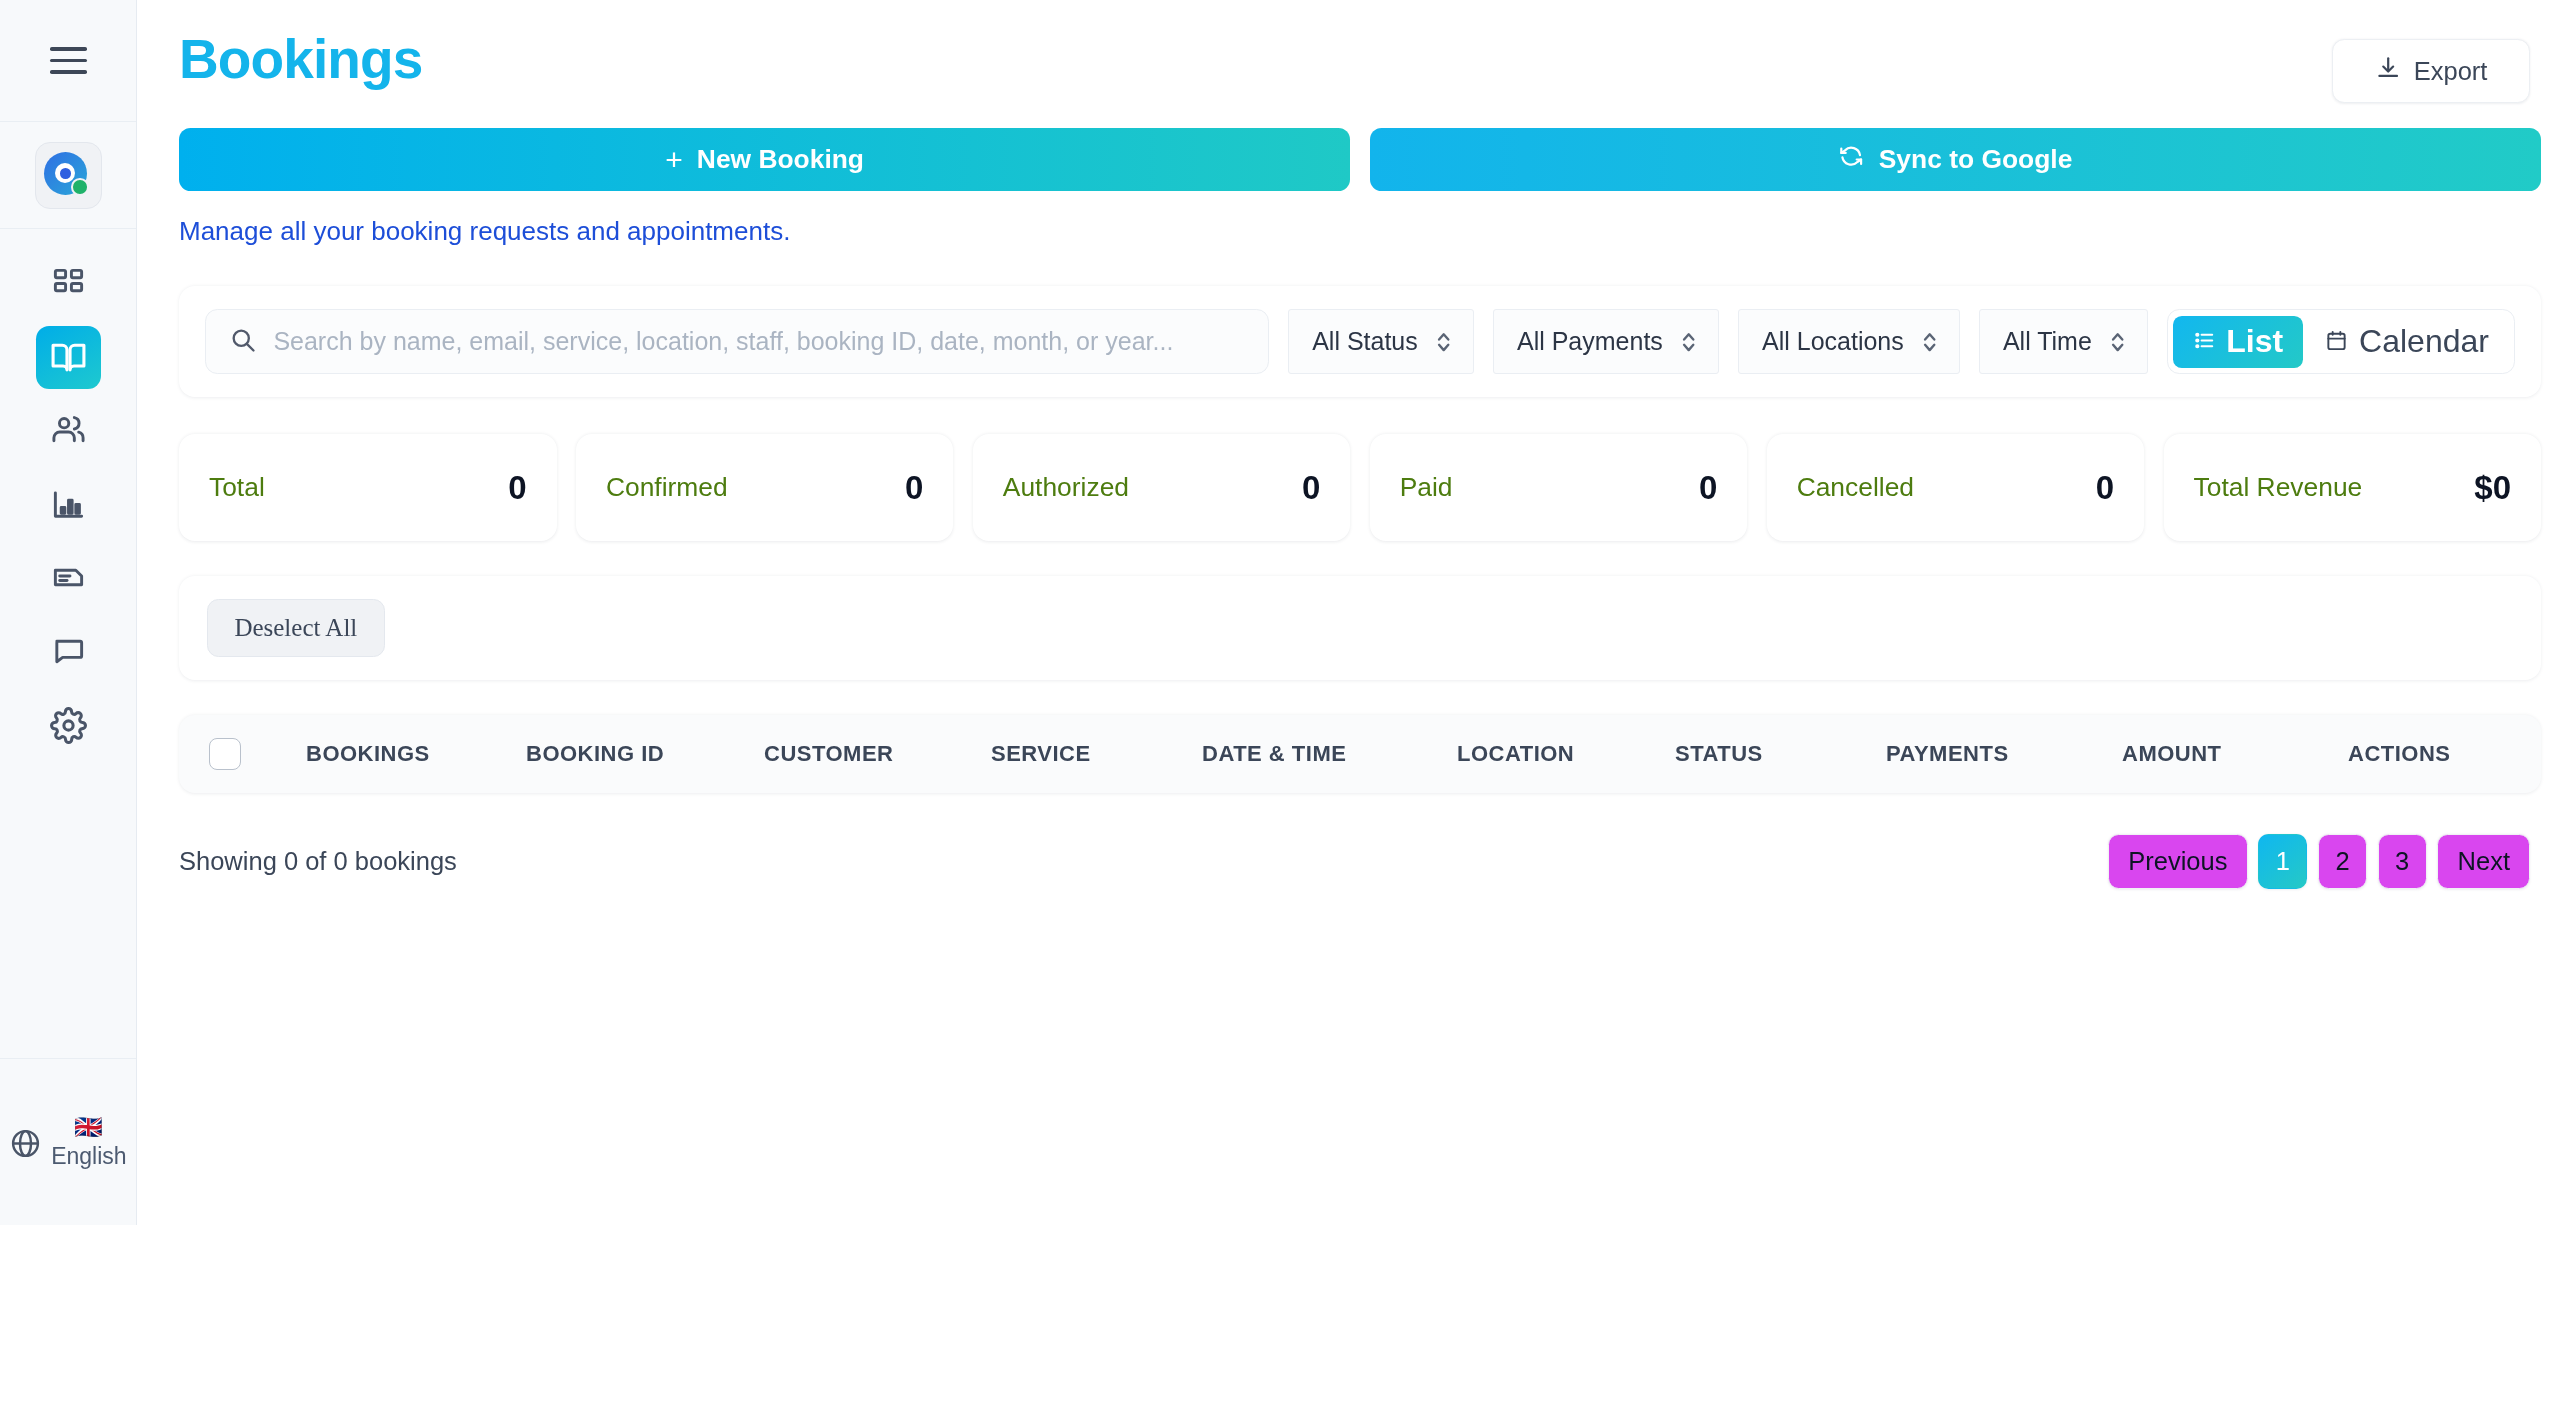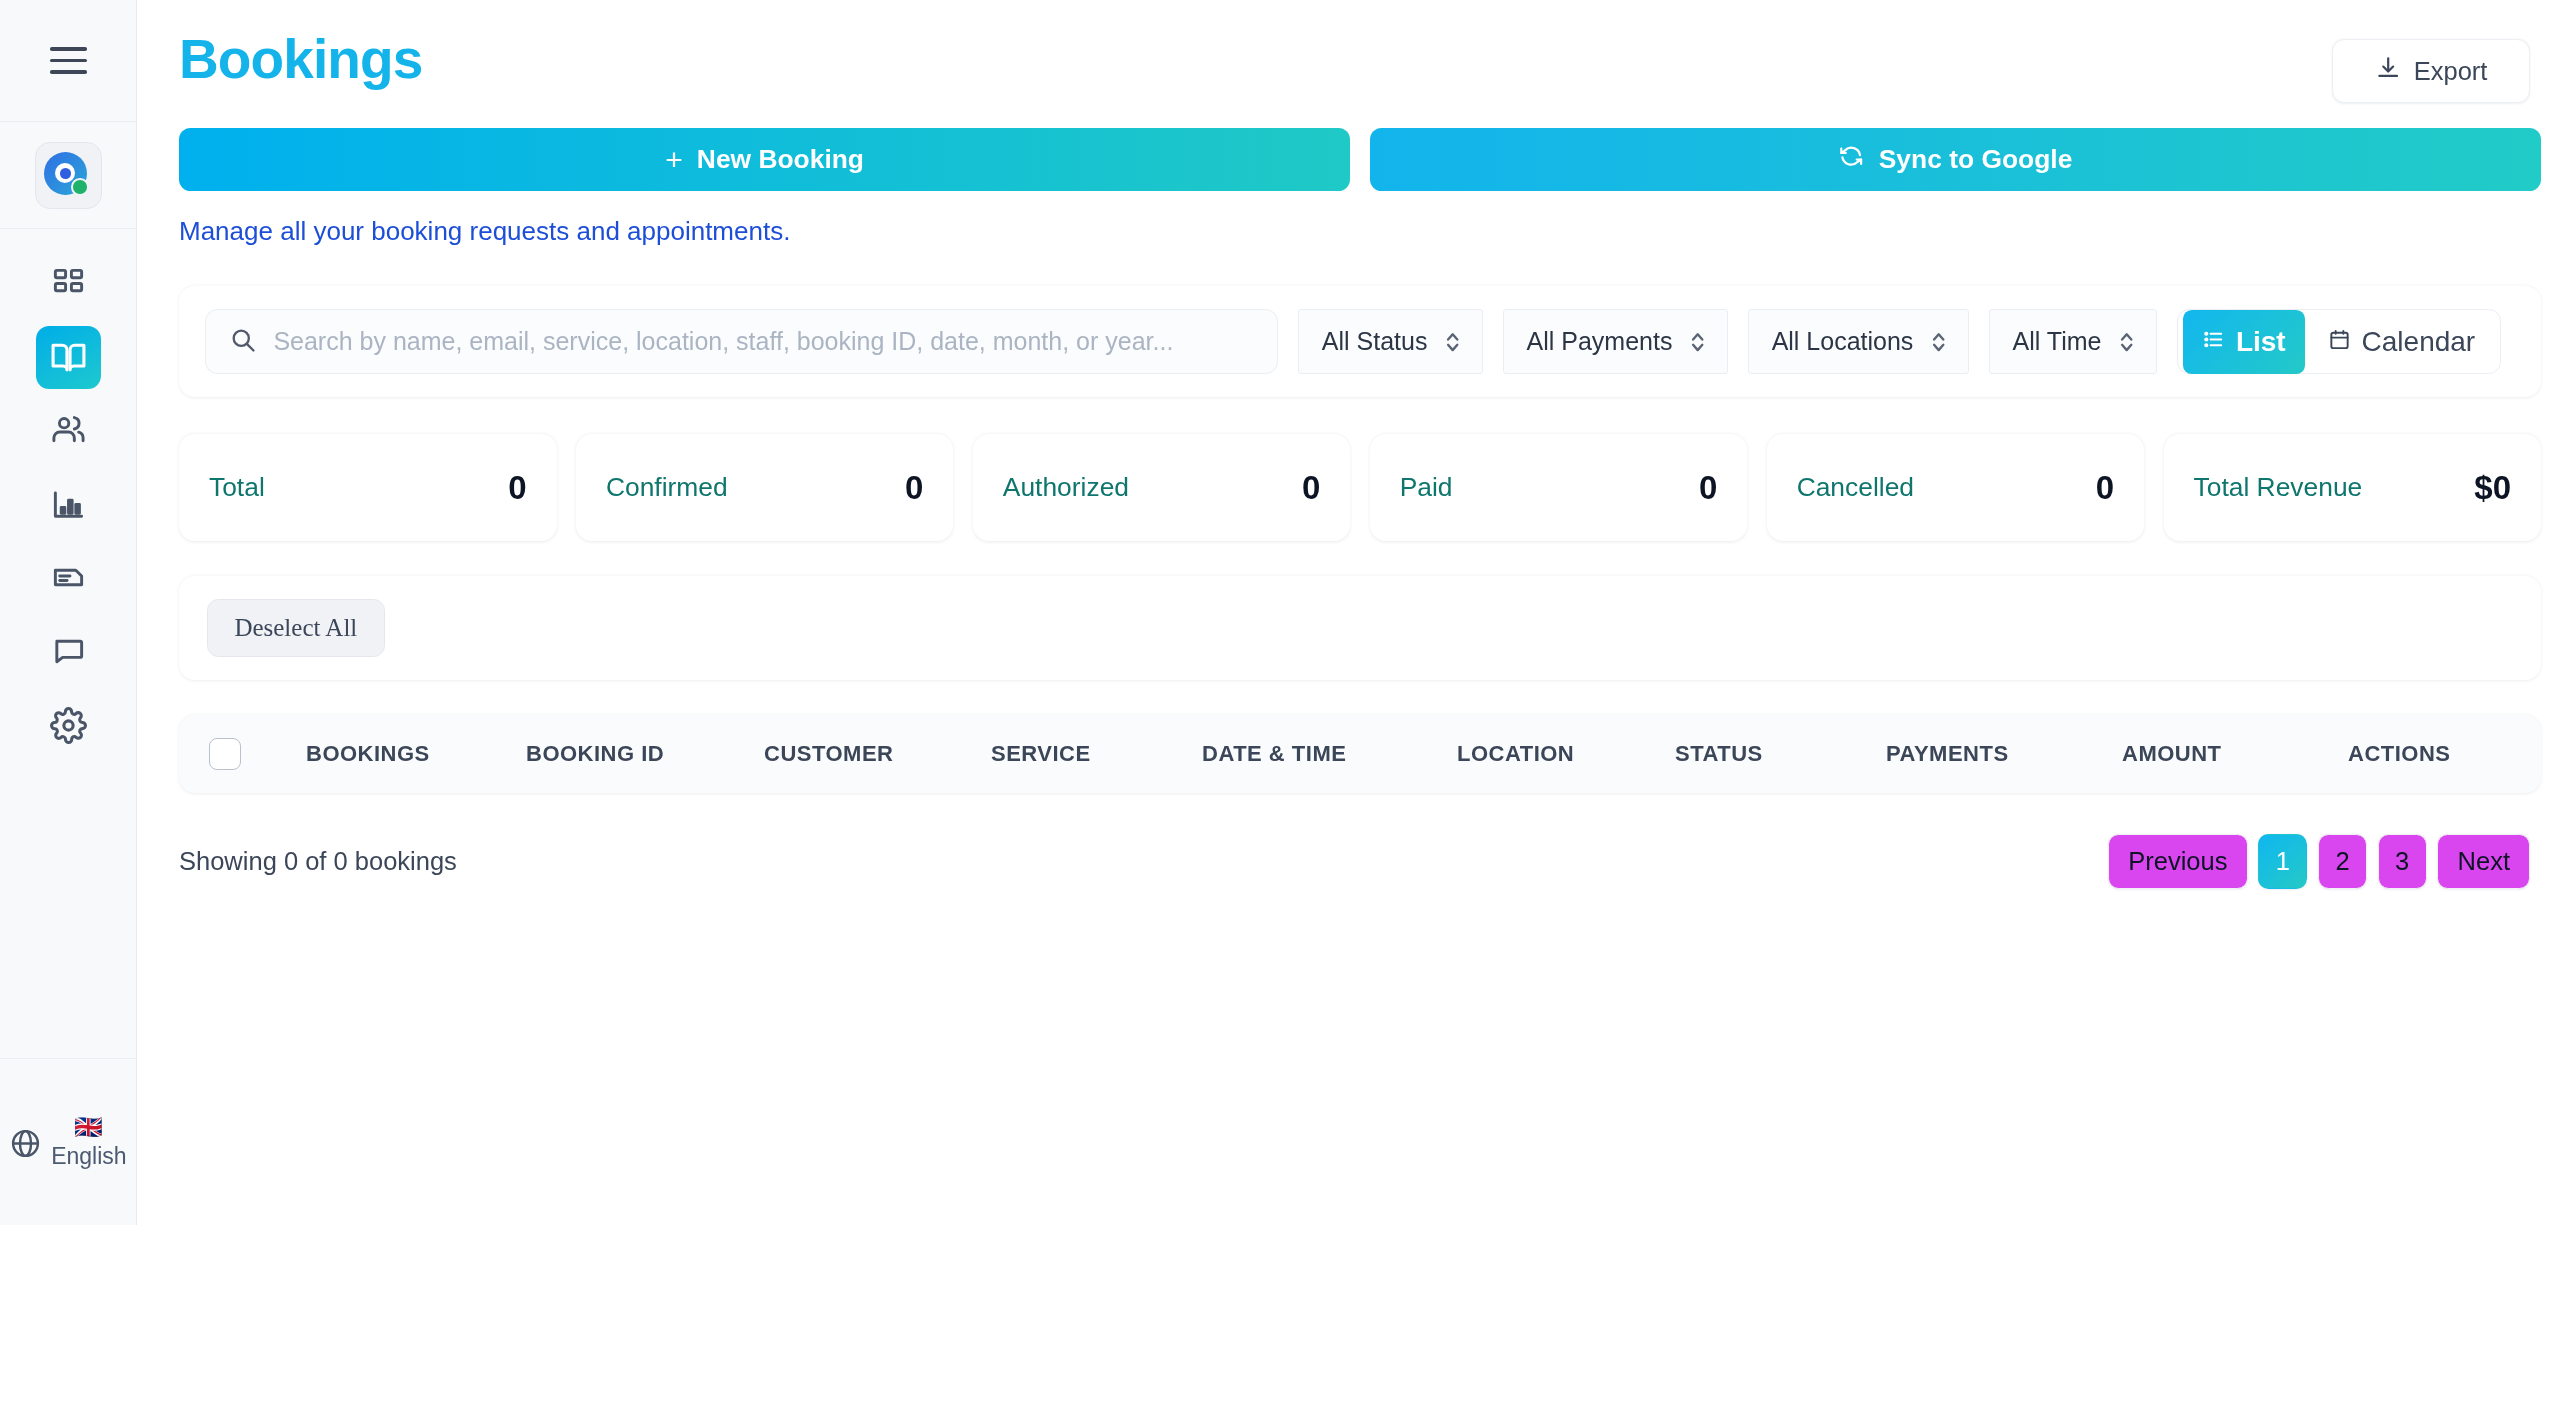--- a/index.html
+++ b/index.html
@@ -175,39 +175,39 @@
   .view-toggle {
     display: flex; align-items: center;
     background: #ffffff;
     border: 0.9px solid #eaeef3;
     border-radius: 12.3px;
     height: 65px;
     padding: 5.3px;
     gap: 3.5px;
   }
   .vt-btn {
-    height: 64px; display: flex; align-items: center; gap: 10.6px;
+    height: 52px; display: flex; align-items: center; gap: 10.6px;
     padding: 0 19.4px; border-radius: 8.8px;
-    font-size: 28px; font-weight: 700; cursor: pointer;
+    font-size: 32px; font-weight: 700; cursor: pointer;
   }
   .vt-btn.active { background: linear-gradient(135deg, #12b7ef 0%, #23c9c7 100%); color: #ffffff; }
   .vt-btn.inactive { color: #3b4658; font-weight: 400; background: transparent; }
 
   
   .stats-row { display: flex; gap: 19.4px; margin-top: 37px; }
   .stat-card {
     flex: 1 1 0;
     height: 107px;
     background: #ffffff;
     border-radius: 16px;
     box-shadow: 0 0.9px 3.5px rgba(25,35,60,.09);
     display: flex; align-items: center; justify-content: space-between;
     padding: 0 30px;
   }
-  .stat-label { font-size: 26.4px; color: #0f766e; }
+  .stat-label { font-size: 26.4px; color: #4d7c0f; }
   .stat-value { font-size: 33px; font-weight: 700; color: #0d1424; }
 
   
   .deselect-card {
     margin-top: 35px;
     background: #ffffff;
     border-radius: 16px;
     box-shadow: 0 0.9px 3.5px rgba(25,35,60,.08);
     padding: 23px 28px;
   }

